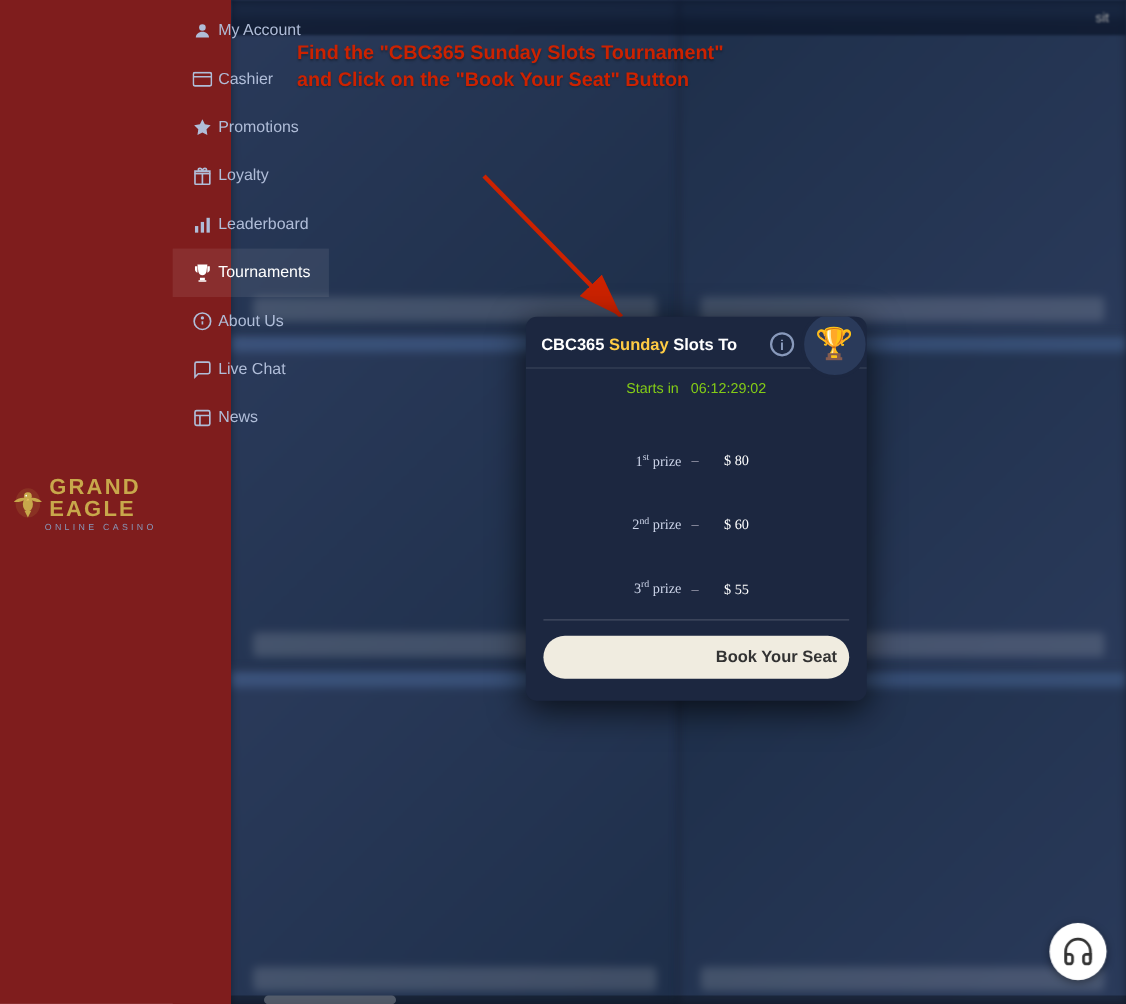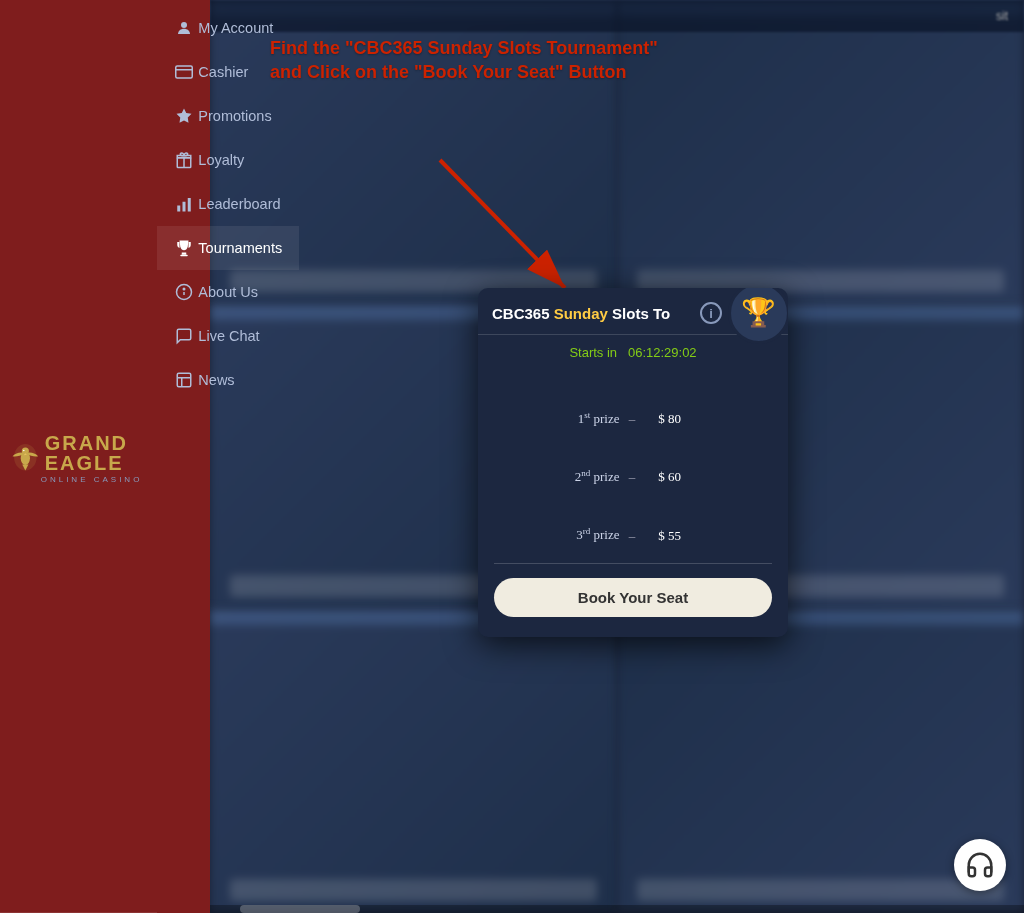--- a/index.html
+++ b/index.html
@@ -283,21 +283,21 @@
     .book-seat-btn {
       display: block;
       margin: 0 16px;
       padding: 11px;
       background: #f0ece0;
       border: none;
       border-radius: 24px;
       font-size: 15px;
       font-weight: 600;
       color: #333;
-      text-align: center;
+      text-align: right;
       cursor: pointer;
       width: calc(100% - 32px);
     }
 
     
     .support-btn {
       position: fixed;
       right: 18px;
       bottom: 22px;
       width: 52px;

